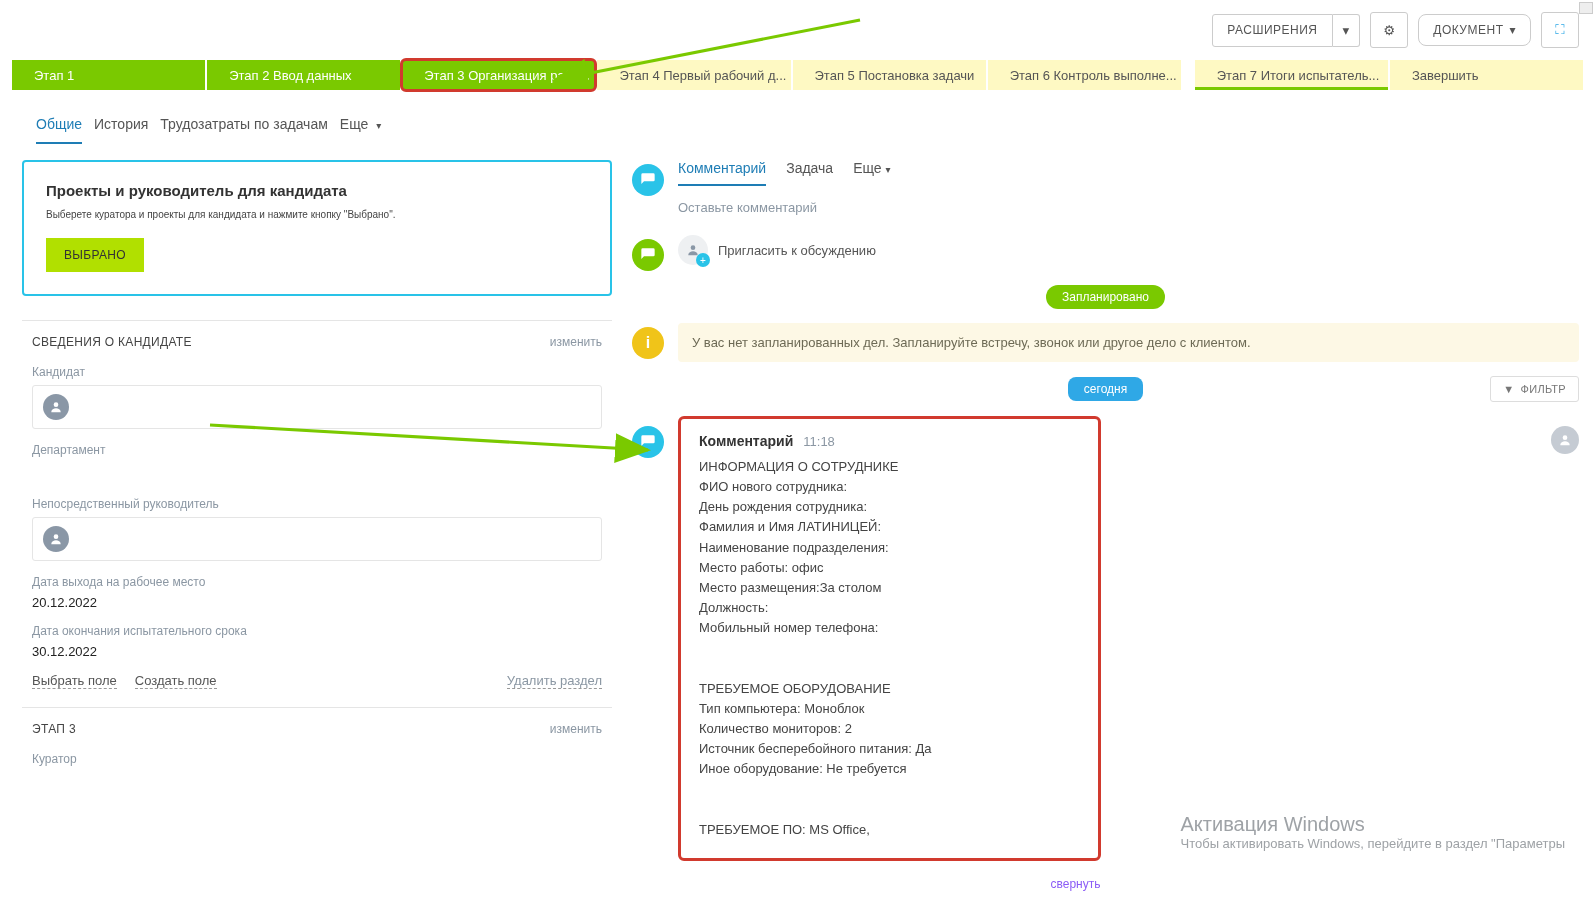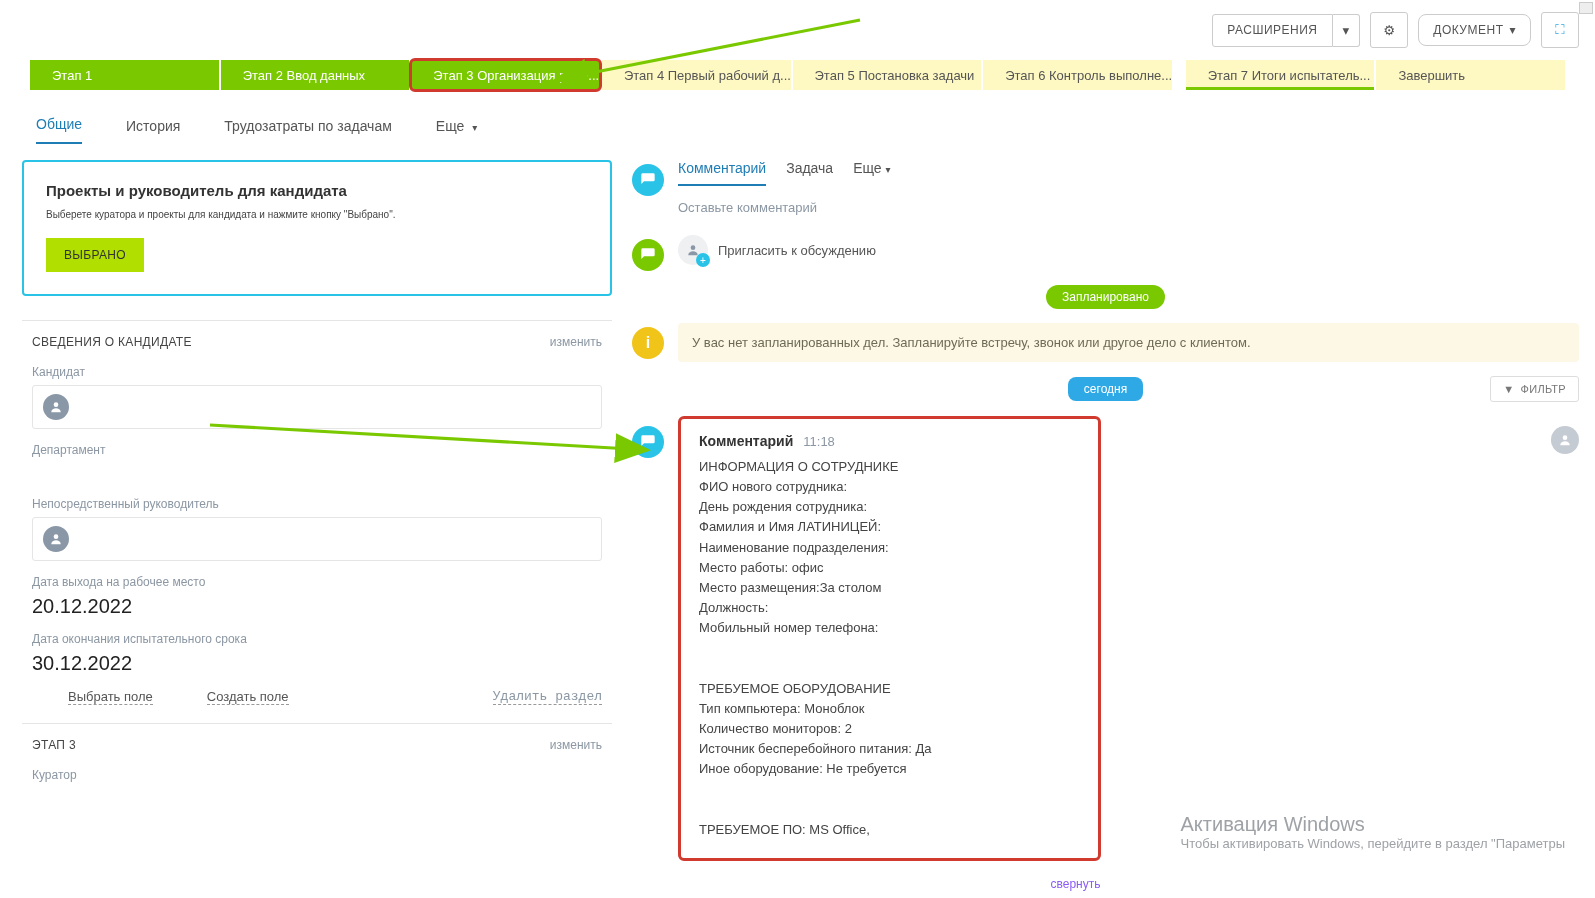--- a/index.html
+++ b/index.html
@@ -9,33 +9,33 @@
   .top-bar { display: flex; align-items: center; padding: 12px 16px; gap: 10px; }
   .logo-placeholder { width: 225px; height: 30px; background: #fff; }
   .top-bar-spacer { flex: 1; }
   .btn-outline { border: 1px solid #ccc; background: #fff; padding: 8px 14px; font-size: 12px; letter-spacing: 0.5px; color: #555; cursor: pointer; border-radius: 8px; }
   .btn-dropdown-arrow { border: 1px solid #ccc; background: #fff; padding: 8px 10px; border-left: none; border-radius: 0 3px 3px 0; cursor: pointer; color: #555; }
   .btn-outline.with-split { border-radius: 3px 0 0 3px; }
   .btn-icon { border: 1px solid #ccc; background: #fff; width: 38px; height: 36px; display: flex; align-items: center; justify-content: center; cursor: pointer; border-radius: 3px; color: #555; }
   .btn-document { display: flex; align-items: center; gap: 6px; }
   
   
-  .stages { display: flex; padding: 0 30px; gap: 2px; margin-bottom: 8px; }
+  .stages { display: flex; padding: 0 12px; gap: 2px; margin-bottom: 8px; }
   .stage { flex: 1; position: relative; height: 30px; display: flex; align-items: center; padding: 0 18px 0 22px; font-size: 13px; white-space: nowrap; overflow: hidden; text-overflow: ellipsis; cursor: pointer; }
   .stage::after { content: ""; position: absolute; right: -10px; top: 0; width: 0; height: 0; border-top: 15px solid transparent; border-bottom: 15px solid transparent; border-left: 10px solid #eee; z-index: 1; }
   .stage.green { background: #7ac900; color: #fff; }
   .stage.green::after { border-left-color: #7ac900; }
   .stage.grey { background: #fef9c3; color: #555; }
   .stage.grey::after { border-left-color: #e8e9eb; }
   .stage.current { outline: 3px solid #d13a2e; outline-offset: -1px; border-radius: 4px; }
   .stage.last::after { display: none; }
   .stage.underline-green { box-shadow: inset 0 -3px 0 #7ac900; margin-left: 12px; }
   
   
-  .tabs-row { display: flex; gap: 44px; padding: 10px 36px 0; border-bottom: none; align-items: flex-end; }
+  .tabs-row { display: flex; gap: 12px; padding: 10px 36px 0; border-bottom: none; }
   .tab { font-size: 14px; color: #555; padding: 8px 0 10px; cursor: pointer; }
   .tab.active { color: #1e7db5; border-bottom: 2px solid #1e7db5; }
   .tab .chev { font-size: 10px; margin-left: 4px; }
   
   
   .content { display: flex; gap: 20px; padding: 16px 16px 0 22px; align-items: flex-start; }
   .col-left { width: 590px; }
   .col-right { flex: 1; position: relative; }
   
   
@@ -47,26 +47,26 @@
   
   .section { border-top: 1px solid #e5e5e5; padding: 14px 10px 18px; }
   .section-header { display: flex; justify-content: space-between; align-items: center; margin-bottom: 16px; }
   .section-title { font-size: 12px; letter-spacing: 0.3px; color: #444; }
   .section-edit { font-size: 12px; color: #8b97a3; cursor: pointer; }
   
   .field-label { font-size: 12px; color: #8b97a3; margin-bottom: 6px; display: block; }
   .field-box { border: 1px solid #e5e5e5; border-radius: 3px; padding: 8px 10px; min-height: 40px; display: flex; align-items: center; margin-bottom: 14px; }
   .avatar-circle { width: 26px; height: 26px; border-radius: 50%; background: #8a97a6; display: flex; align-items: center; justify-content: center; color: #fff; font-size: 14px; }
   
-  .field-value { font-size: 20px; color: #222; margin-bottom: 14px; }
+  .field-value { font-size: 13px; color: #222; margin-bottom: 14px; }
   .field-group { margin-bottom: 4px; }
   
-  .dotted-link { font-size: 13px; color: #555; border-bottom: 1px dashed #999; cursor: pointer; margin-left: 36px; }
+  .dotted-link { font-size: 13px; color: #555; border-bottom: 1px dashed #999; cursor: pointer; }
   .section-footer { display: flex; gap: 18px; margin-top: 10px; }
-  .section-footer .right { margin-left: auto; font-family: Liberation Mono, monospace; }
+  .section-footer .right { margin-left: auto; }
   
   
   .timeline-row { display: flex; align-items: flex-start; gap: 14px; margin-bottom: 14px; }
   .timeline-icon { width: 32px; height: 32px; border-radius: 50%; display: flex; align-items: center; justify-content: center; color: #fff; font-size: 16px; flex-shrink: 0; margin-top: 4px; }
   .ti-blue { background: #29c3e8; }
   .ti-green { background: #7ac900; }
   .ti-yellowcircle { background: #f7c948; }
   .timeline-body { flex: 1; }
   
   .right-tabs { display: flex; gap: 20px; margin-bottom: 8px; }

